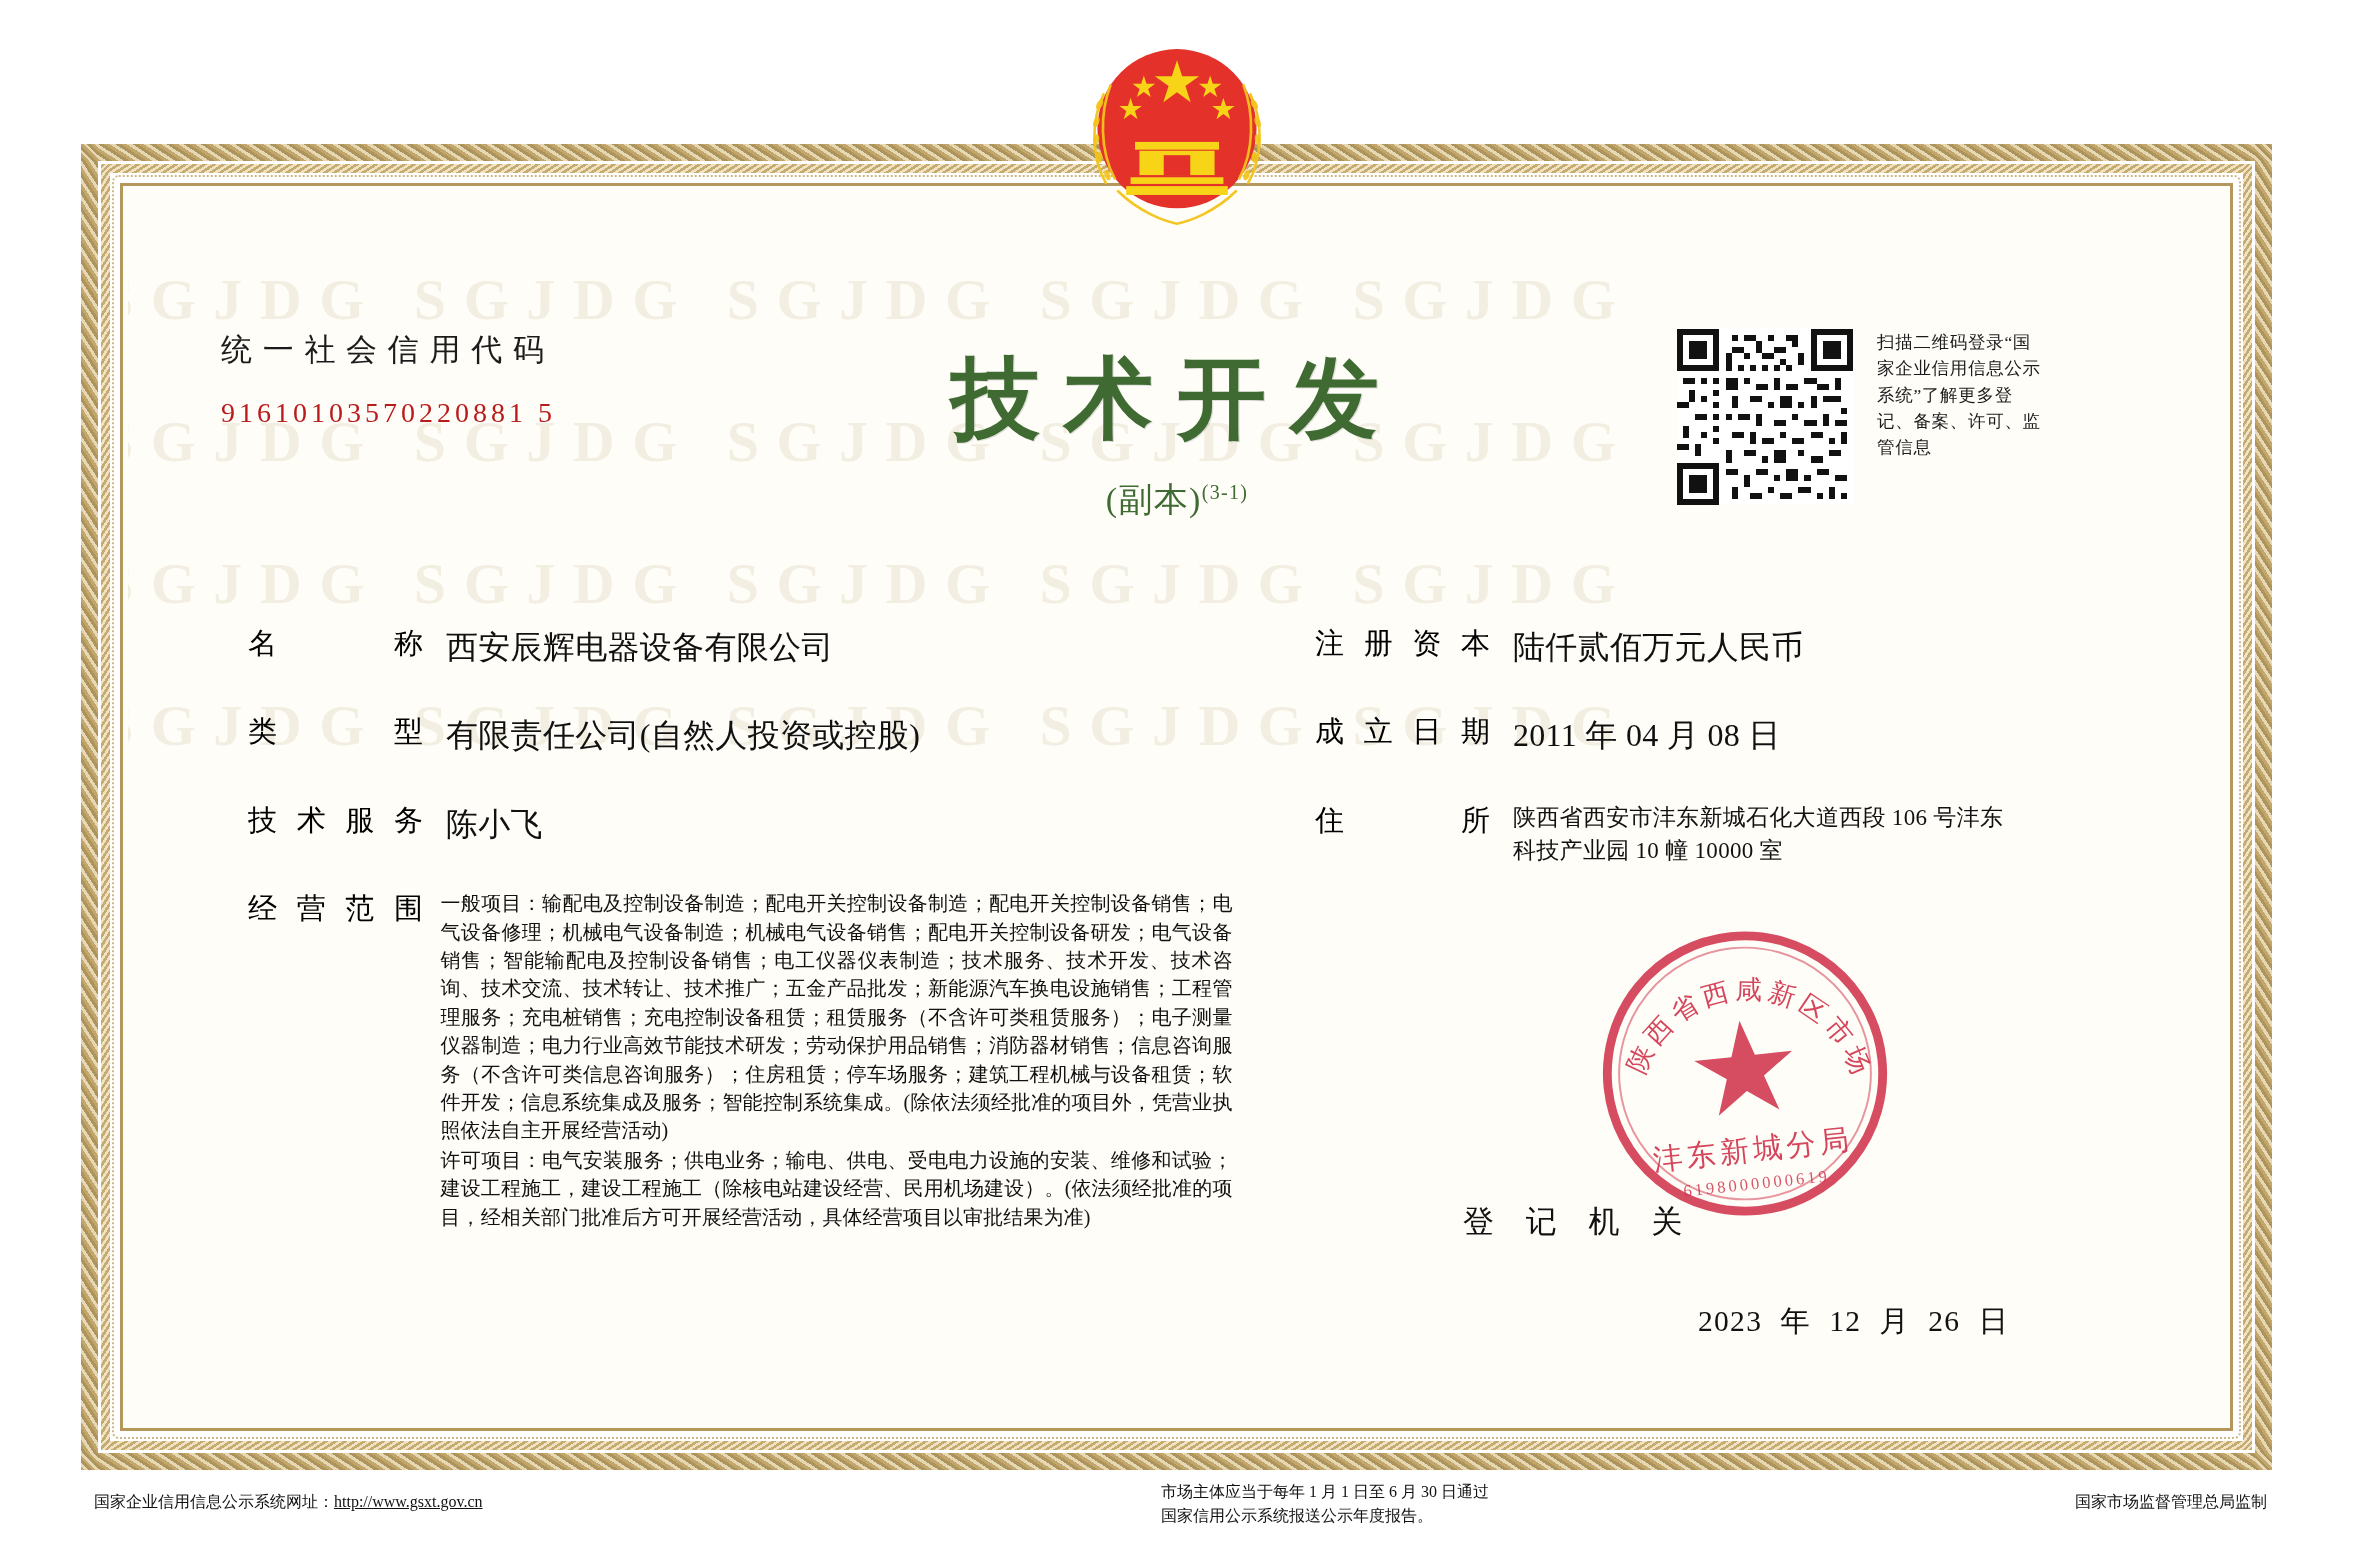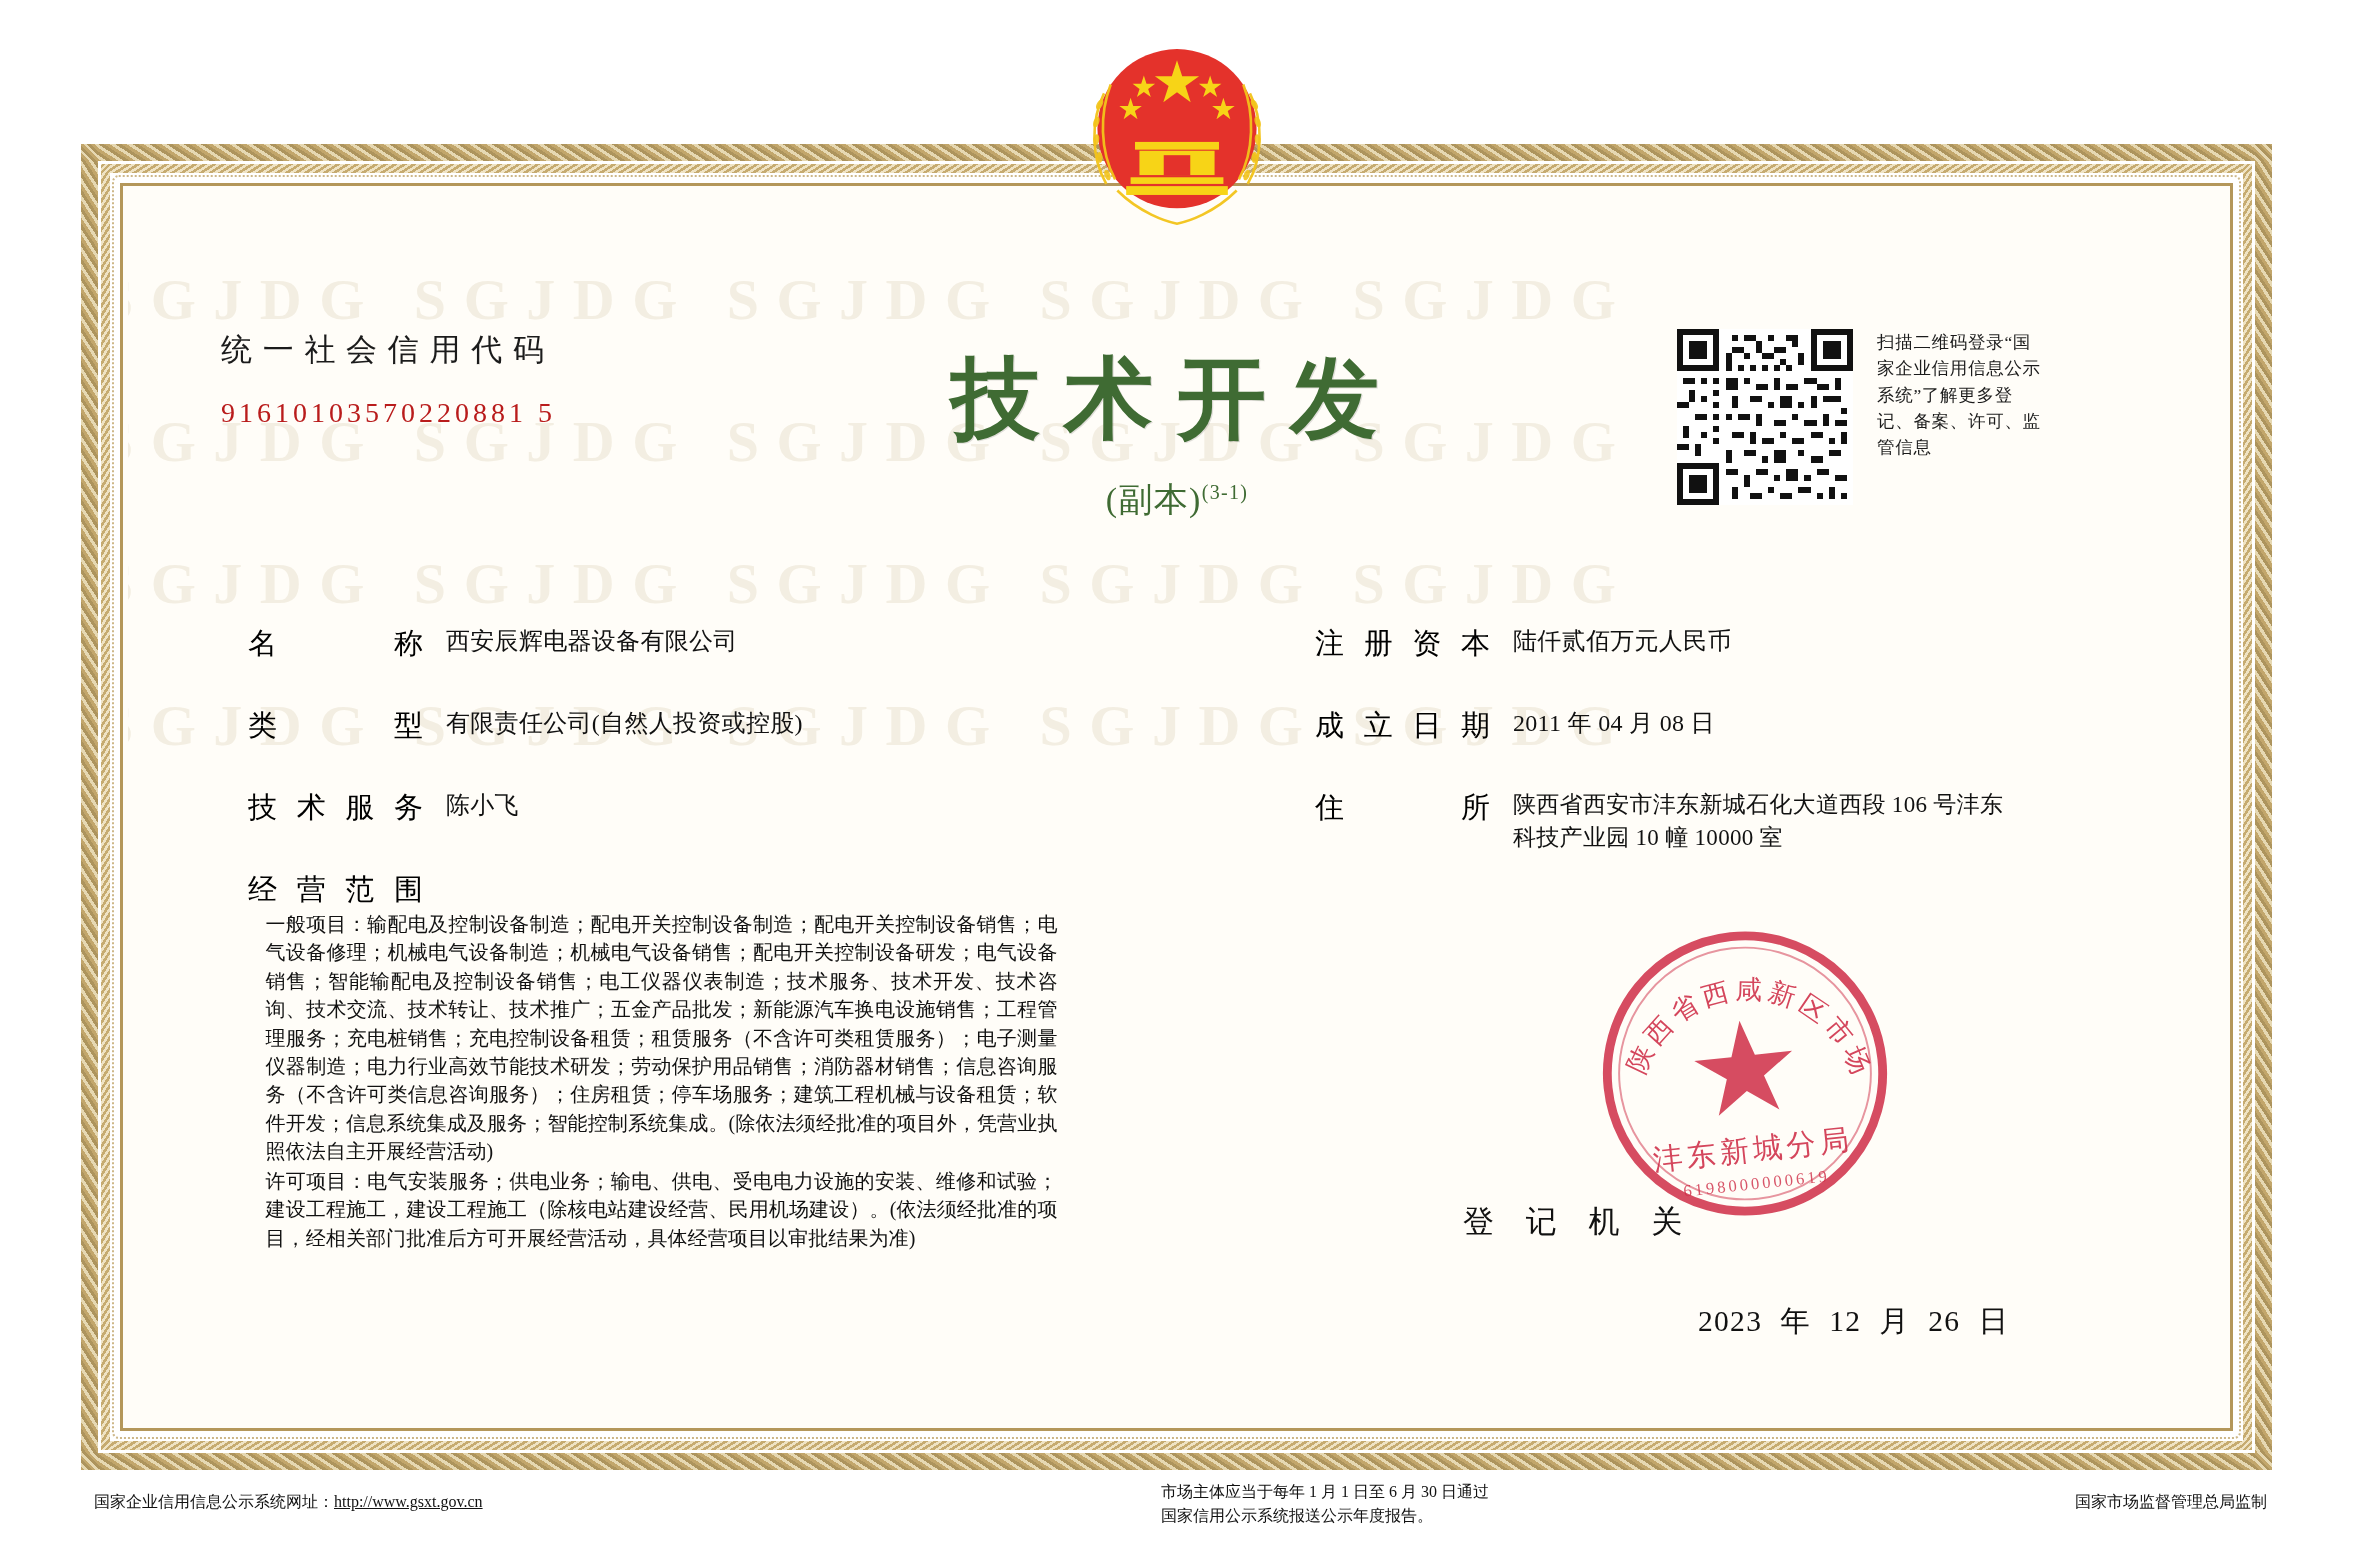--- a/index.html
+++ b/index.html
@@ -107,26 +107,26 @@
     position:absolute;left:1315px;top:624px;width:873px;z-index:5;
   }
   .frow{display:flex;align-items:flex-start;margin-bottom:42px;}
   .flabel{
     font-size:29px;color:#000000;white-space:nowrap;flex:0 0 auto;
     letter-spacing:0px;
   }
   .flabel.sp4{width:175px;display:inline-block;text-align:justify;text-align-last:justify;}
   .flabel.sp5{width:175px;display:inline-block;text-align:justify;text-align-last:justify;}
   .fvalue{
-    font-size:24px;color:#111;margin-left:23px;line-height:1.45;
+    font-size:32px;color:#111;margin-left:23px;line-height:1.45;
     letter-spacing:0.3px;
   }
   .fvalue.small{font-size:23px;}
   
-  .scope-row{display:flex;align-items:flex-start;margin-top:6.7px;flex-direction:column;}
+  .scope-row{display:flex;align-items:flex-start;margin-top:6.7px;}
   .scope-text{
     font-size:20px;line-height:1.42;color:#111;margin-left:17.5px;
     width:792px;text-align:justify;letter-spacing:0.1px;
   }
   .scope-text p{margin:0 0 0 0;text-indent:0;}
   .scope-text p + p{margin-top:1.3px;}
   
   .registry{
     position:absolute;left:1463px;top:1201px;z-index:6;
     font-size:31px;letter-spacing:12px;color:#111;

